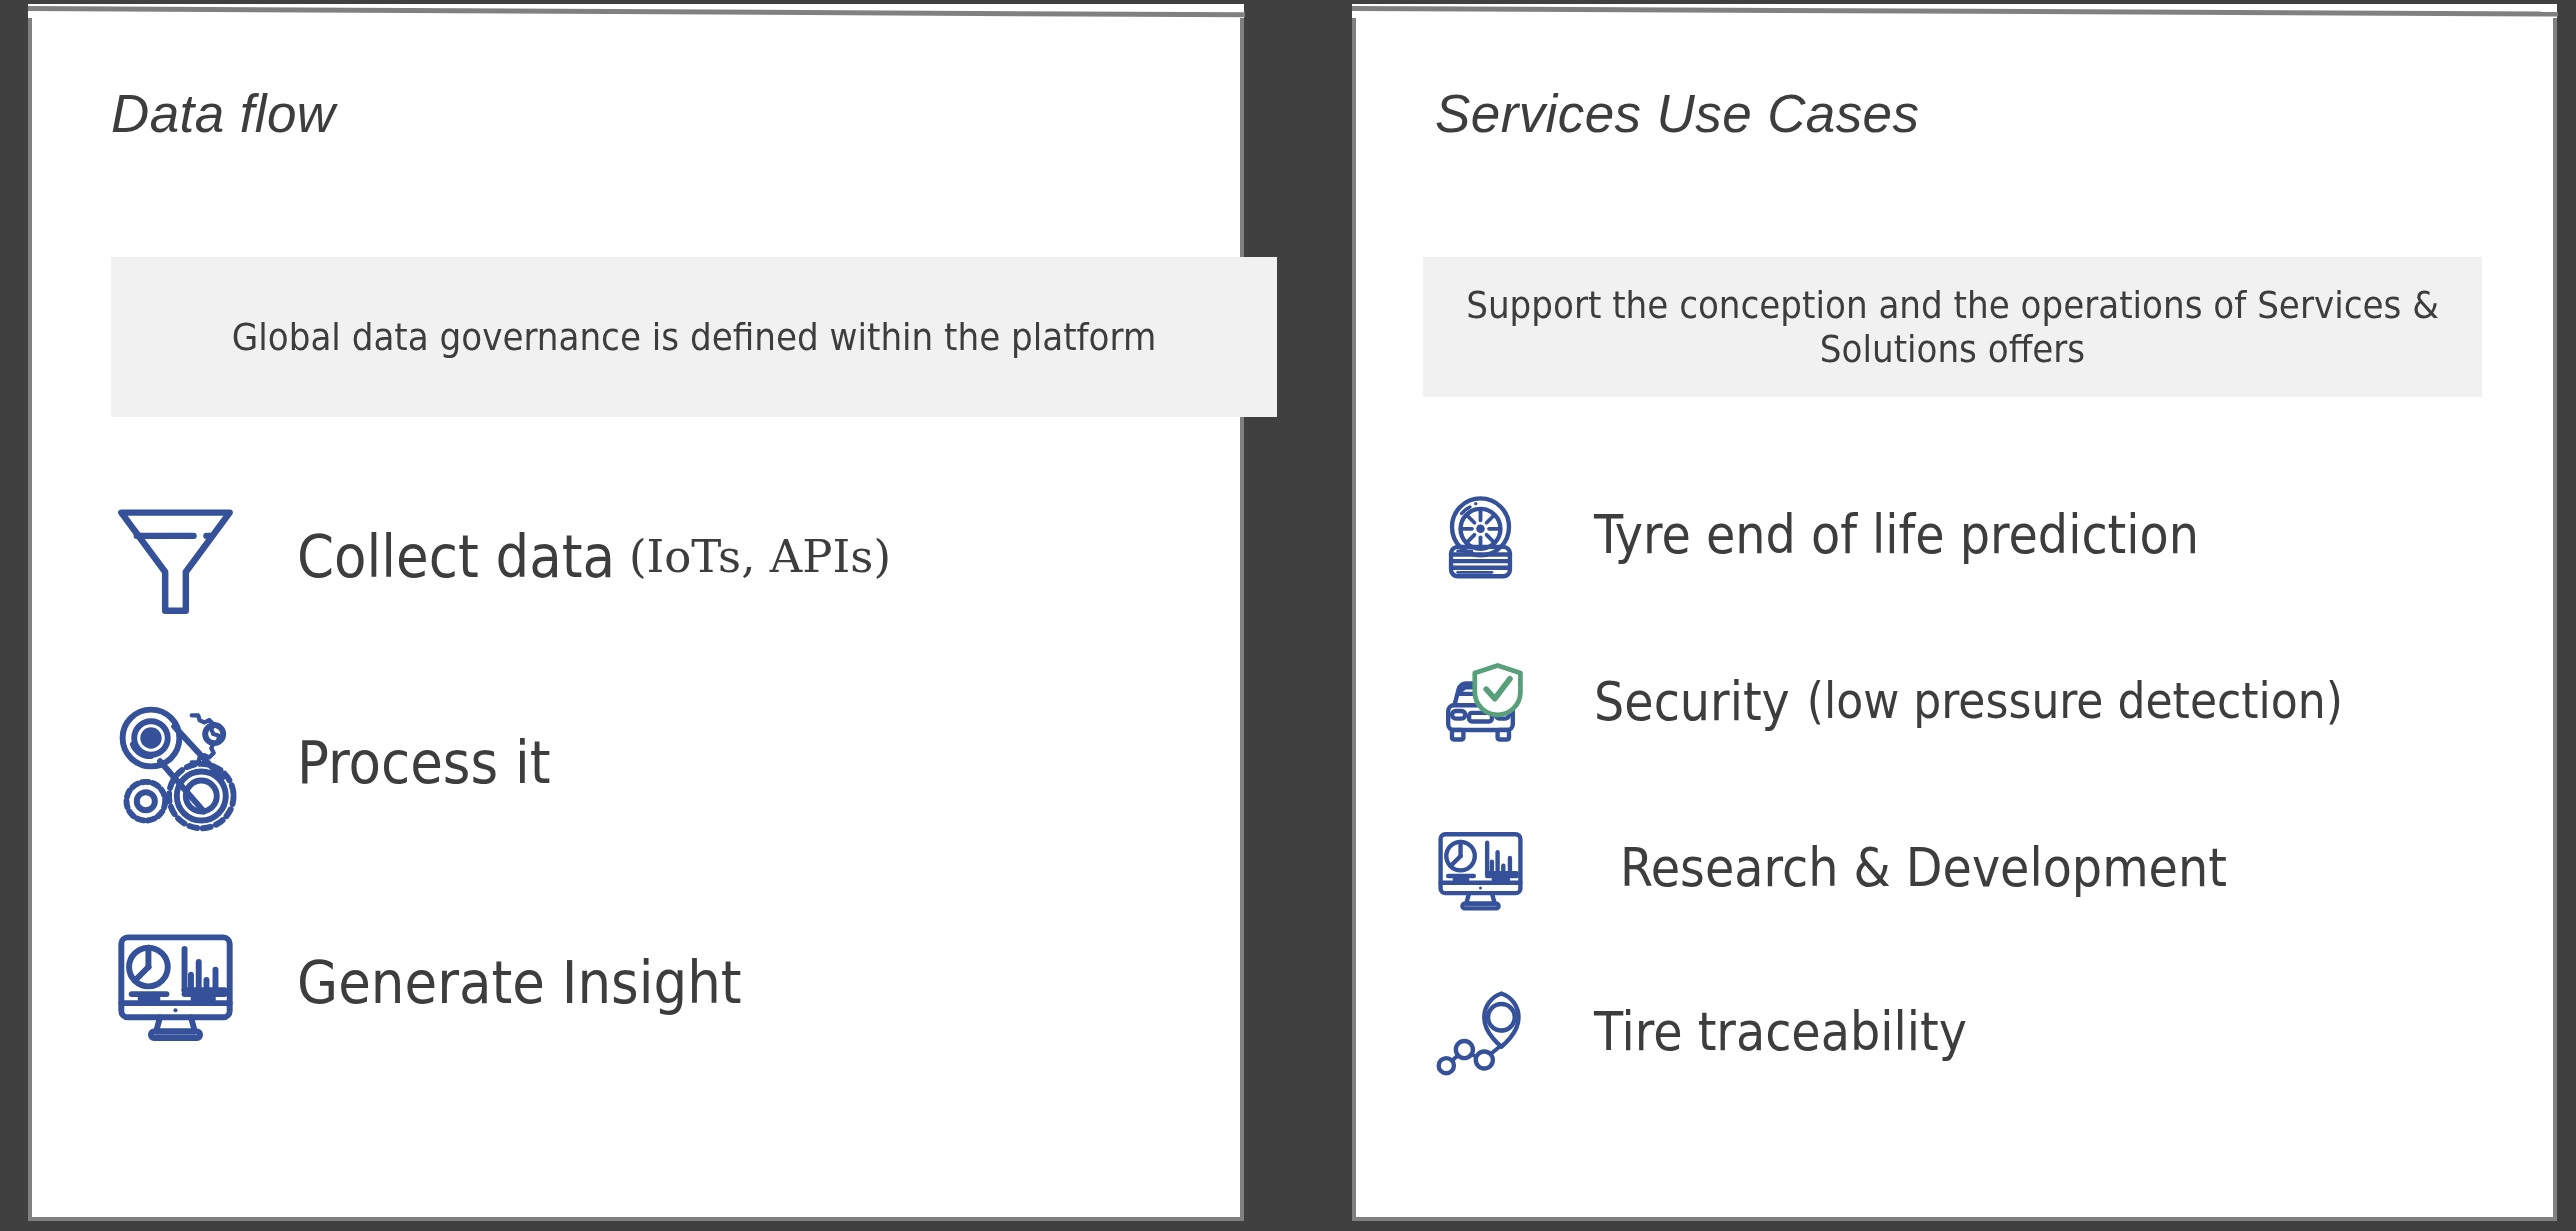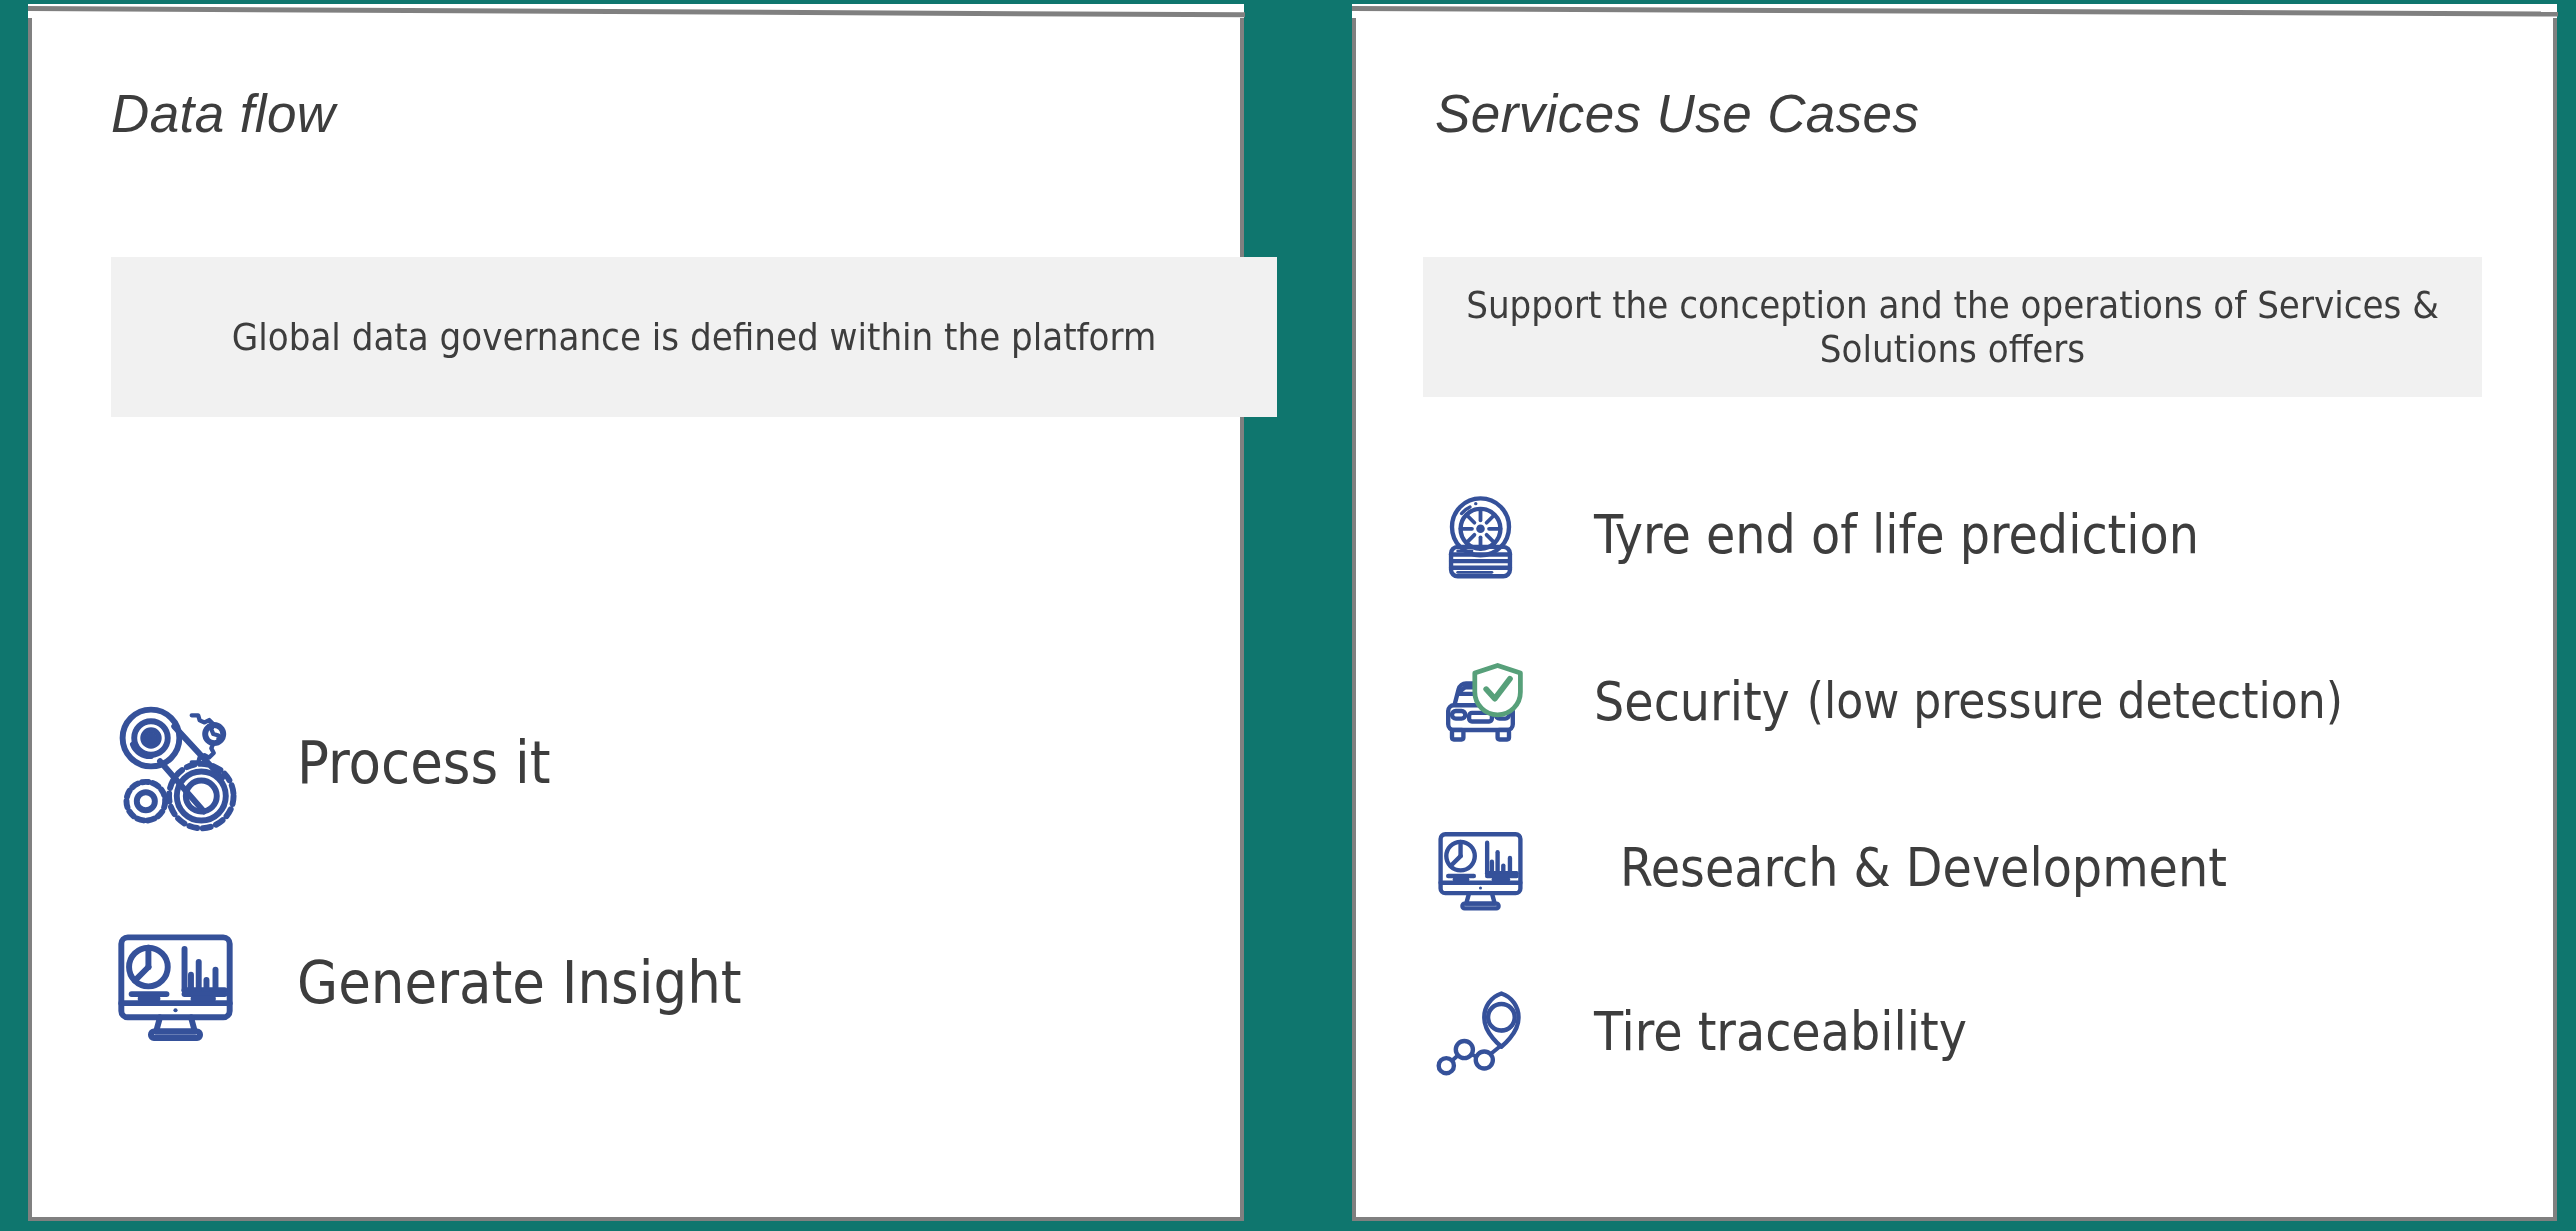--- a/index.html
+++ b/index.html
@@ -11,21 +11,21 @@
     width: 2576px;
     height: 1231px;
     font-family: "Liberation Sans", sans-serif;
     overflow: hidden;
     position: relative;
   }
 
   .slide {
     position: absolute;
     inset: 0;
-    background: #0f766e;
+    background: #404040;
   }
 
   
   .panel {
     position: absolute;
     background: #ffffff;
     border: 4.3px solid #808080;
     box-sizing: border-box;
   }
   #panel-left  { left: 28px;   top: 5.2px;  width: 1216px; height: 1216px; }
@@ -144,20 +144,31 @@
   <div class="panel" id="panel-left">
     <div class="panel-inner">
       <div class="panel-top-skew"></div>
 
       <div class="panel-title">Data flow</div>
 
       <div class="callout">
         <span class="callout-text">Global data governance is defined within the platform</span>
       </div>
 
+      <div class="item-row row-0">
+        <span class="item-icon">
+          <svg viewBox="0 0 100 100" width="129" height="129" fill="none" stroke="#35519a" stroke-width="5" stroke-linecap="round" stroke-linejoin="round">
+            <path d="M8 16 L92 16 L58 62 L58 92 L42 92 L42 62 Z"></path>
+            <line x1="20" y1="34" x2="64" y2="34"></line>
+            <line x1="74" y1="34" x2="78" y2="34"></line>
+          </svg>
+        </span>
+        <span class="item-label">Collect data</span>
+        <span class="item-sub">(IoTs, APIs)</span>
+      </div>
 
       <div class="item-row row-1">
         <span class="item-icon">
           <svg viewBox="0 0 100 100" width="129" height="129" fill="none" stroke="#35519a" stroke-width="4.6" stroke-linecap="round" stroke-linejoin="round">
 
             <circle cx="31" cy="31" r="22"></circle>
             <circle cx="31" cy="31" r="13"></circle>
             <circle cx="31" cy="31" r="6"></circle>
             <circle cx="31" cy="31" r="2" fill="#35519a"></circle>
             <path d="M17 36 a14 14 0 0 0 14 9"></path>

